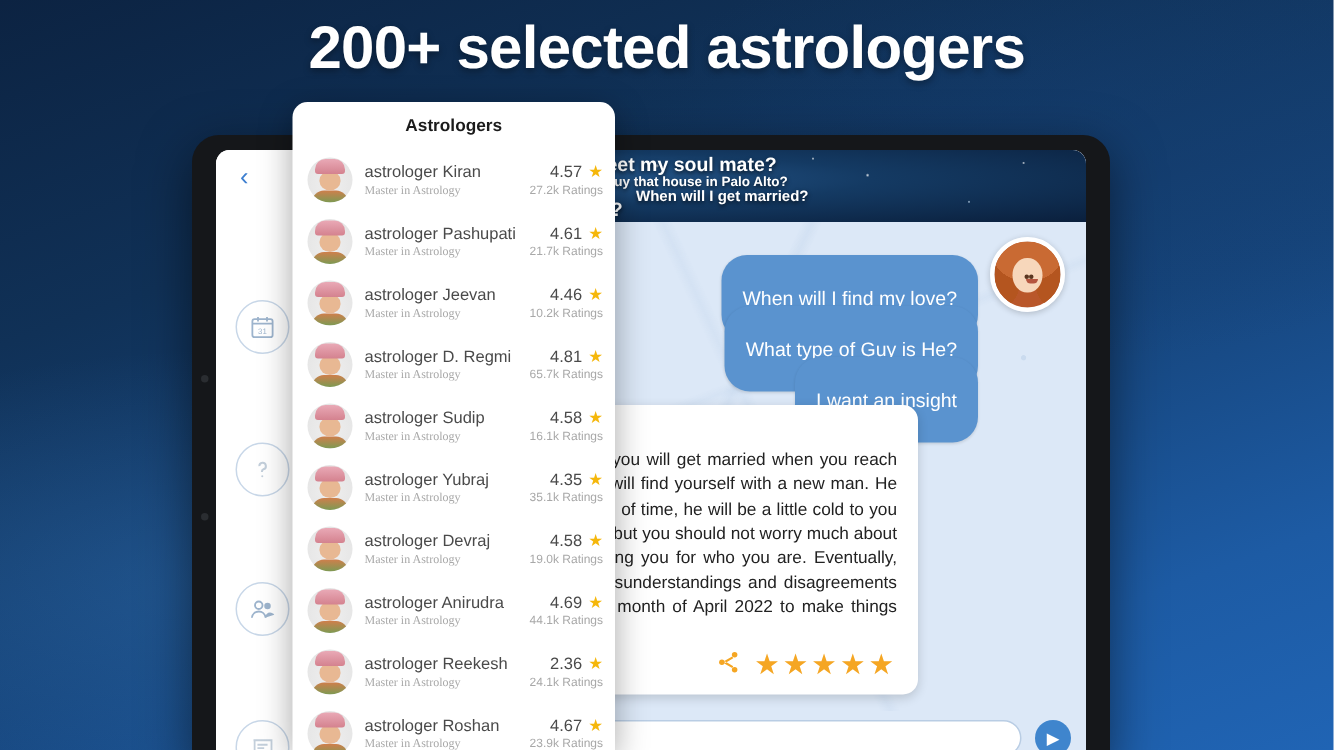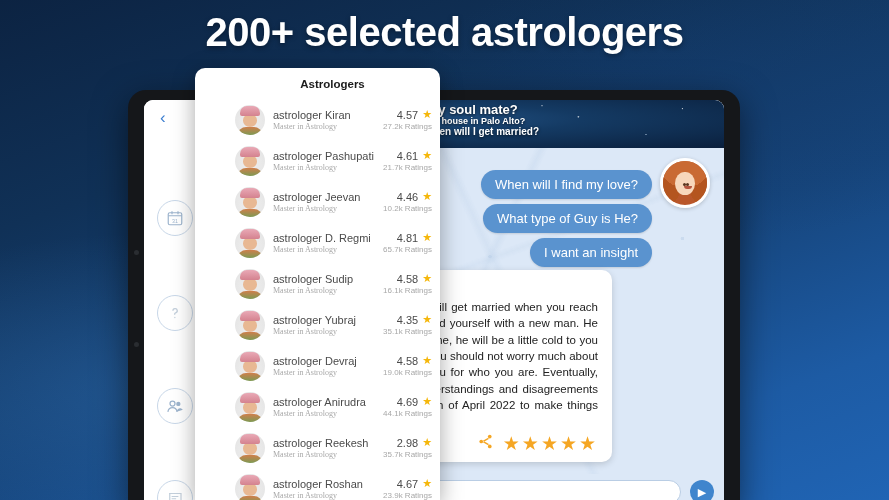--- a/index.html
+++ b/index.html
@@ -86,41 +86,41 @@
                radial-gradient(ellipse 22% 34% at 16% 62%,#b4551f 0 100%,transparent),
                radial-gradient(ellipse 22% 34% at 84% 62%,#b4551f 0 100%,transparent);}
   .avatar .face{position:absolute;left:28%;top:26%;width:44%;height:52%;border-radius:50%;
     background:#f7d7bb;}
   .avatar .eye{position:absolute;width:3px;height:3px;border-radius:50%;background:#5a3620;top:44%;}
   .avatar .eye.l{left:38%;} .avatar .eye.r{left:57%;}
   .avatar .mouth{position:absolute;left:44%;top:60%;width:8px;height:3px;border-radius:0 0 6px 6px;
     background:#b5553f;}
 
   .bub{position:absolute;right:72px;background:#5a93cf;color:#fff;border-radius:17px;
-    padding:7px 14px;font-size:13px;white-space:nowrap;box-shadow:0 1px 2px rgba(0,0,0,.12);}
+    padding:21px 14px;font-size:13px;white-space:nowrap;box-shadow:0 1px 2px rgba(0,0,0,.12);}
   .bub.b1{top:22px;} .bub.b2{top:56px;} .bub.b3{top:90px;}
 
   .msgcard{position:absolute;left:-90px;top:122px;width:470px;background:#fff;
     border-radius:10px;padding:10px 14px 8px;box-shadow:0 2px 7px rgba(0,0,0,.16);}
   .msgcard .greet{font-size:11.5px;color:#222;margin-bottom:7px;}
   .msgcard .body{font-size:11.5px;color:#222;line-height:1.42;text-align:justify;}
   .msgfoot{display:flex;align-items:center;justify-content:flex-end;gap:9px;margin-top:3px;}
   .share{color:#f5a623;}
   .rowstars{color:#f5a623;font-size:19px;letter-spacing:2px;line-height:1;}
 
   .inputbar{position:absolute;left:0;right:0;bottom:0;height:36px;background:#dce8f7;
     display:flex;align-items:center;padding:0 10px;gap:9px;}
   .inputbox{flex:1;height:22px;background:#fff;border:1px solid #b9cde4;border-radius:12px;
     display:flex;align-items:center;padding:0 11px;font-size:11.5px;color:#2b2b2b;}
   .send{width:24px;height:24px;border-radius:50%;background:#3f85cd;
     display:flex;align-items:center;justify-content:center;color:#fff;font-size:11px;}
 
   
   .panel{position:absolute;left:195px;top:68px;width:215px;height:432px;background:#fff;
-    border-radius:10px 10px 0 0;box-shadow:0 6px 22px rgba(0,0,0,.35);overflow:hidden;padding-left:30px;}
+    border-radius:10px 10px 0 0;box-shadow:0 6px 22px rgba(0,0,0,.35);overflow:hidden;}
   .panel-title{text-align:center;font-size:11.5px;font-weight:bold;color:#1b1b1b;
     padding:10px 0 9px;}
   .arow{display:flex;align-items:center;padding:5.5px 8px 5.5px 10px;gap:8px;}
   .apic{width:30px;height:30px;border-radius:50%;flex:0 0 30px;position:relative;overflow:hidden;
     background:radial-gradient(circle at 50% 60%,#efefef,#e2e2e2);}
   .apic .cap{position:absolute;left:18%;top:6%;width:64%;height:34%;border-radius:7px 7px 2px 2px;
     background:linear-gradient(180deg,#e9a9b6,#d4828f);}
   .apic .fc{position:absolute;left:26%;top:32%;width:48%;height:42%;border-radius:50%;
     background:#e8b893;}
   .apic .bd{position:absolute;left:10%;bottom:0;width:80%;height:26%;
@@ -386,24 +386,24 @@
           <div class="bd"></div>
           <div class="fc"></div>
           <div class="cap"></div>
         </div>
         <div class="ainfo">
           <div class="aname">astrologer Reekesh</div>
           <div class="arole">Master in Astrology</div>
         </div>
         <div class="aright">
           <div class="ascore">
-            <span>2.98</span>
-            <span class="st">★</span>
-          </div>
-          <div class="acount">35.7k Ratings</div>
+            <span>2.36</span>
+            <span class="st">★</span>
+          </div>
+          <div class="acount">24.1k Ratings</div>
         </div>
       </div>
       <div class="arow">
         <div class="apic">
           <div class="bd"></div>
           <div class="fc"></div>
           <div class="cap"></div>
         </div>
         <div class="ainfo">
           <div class="aname">astrologer Roshan</div>

